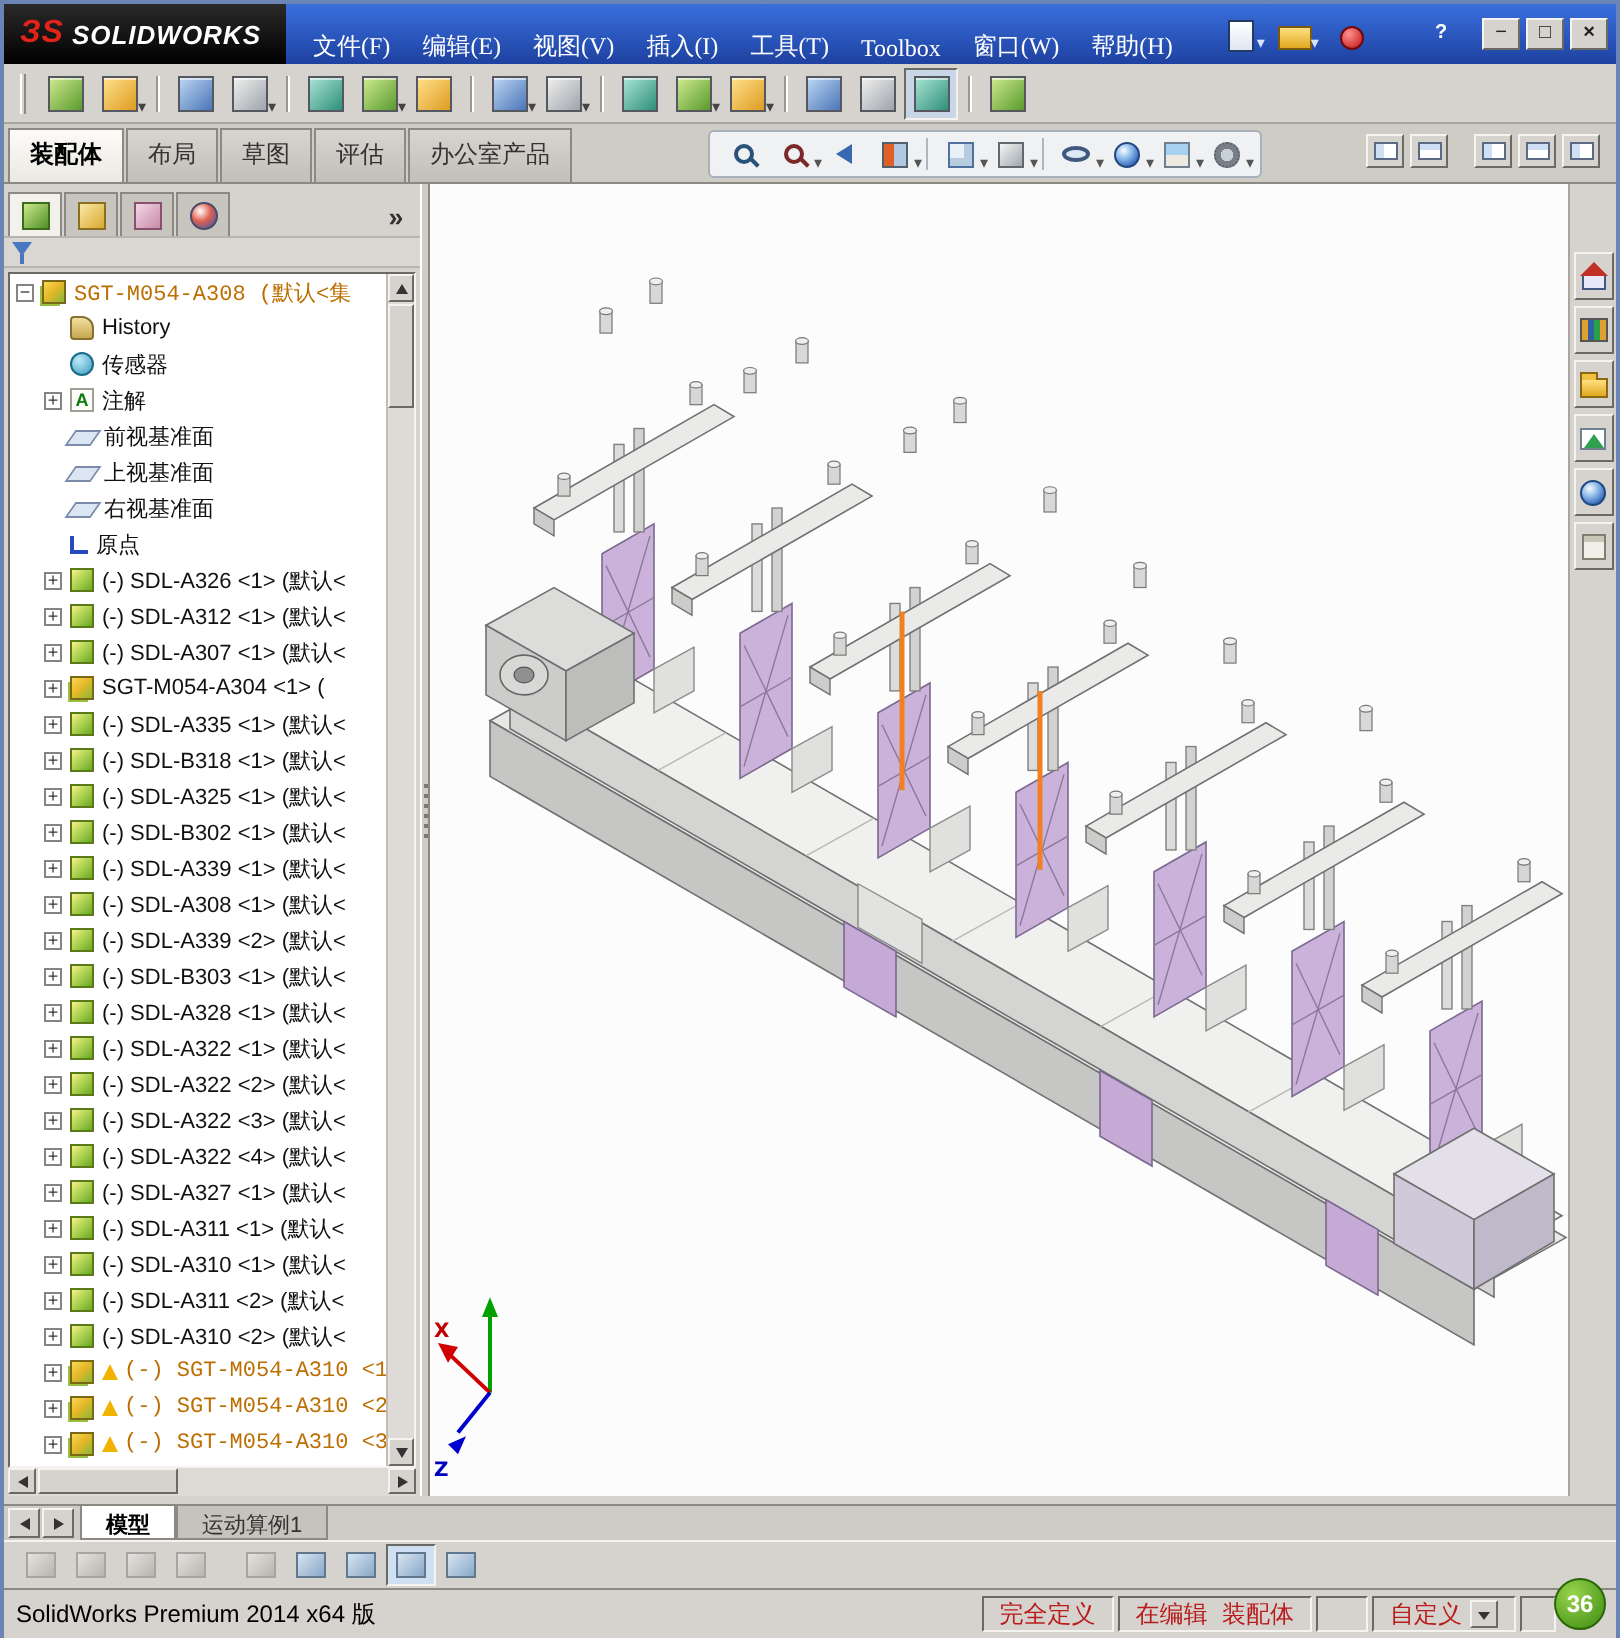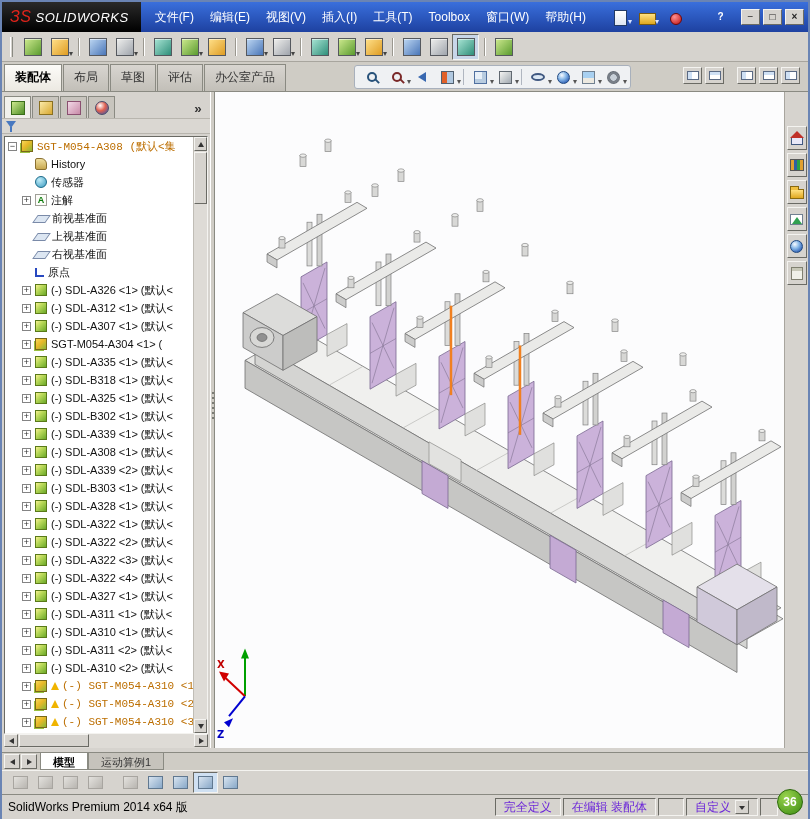--- a/index.html
+++ b/index.html
@@ -5,24 +5,24 @@
   * { margin:0; padding:0; box-sizing:border-box; }
   html,body { width:810px; height:819px; overflow:hidden; }
   body { font-family:"Liberation Sans","DejaVu Sans",sans-serif; font-size:12px; background:#d6d3ce; }
   .app { position:relative; width:810px; height:819px; border:2px solid #6a84b4; background:#d6d3ce; }
 
   
   .titlebar { position:absolute; top:0; left:0; right:0; height:30px;
     background:linear-gradient(180deg,#3a6fdc 0%,#2a56bc 55%,#1e41a0 100%);
     display:flex; align-items:stretch; }
   .logo { background:linear-gradient(180deg,#2a2a2a,#000); color:#fff; display:flex; align-items:center;
-    padding:0 12px 0 8px; font-weight:normal; font-style:italic; letter-spacing:.5px; }
+    padding:0 12px 0 8px; font-weight:bold; font-style:italic; letter-spacing:.5px; }
   .logo-ds { color:#e2231a; font-size:16px; margin-right:4px; }
   .logo-tx { font-size:13px; }
-  .menubar { display:flex; align-items:center; margin-left:6px; }
+  .menubar { display:flex; align-items:flex-end; margin-left:6px;font-family:Liberation Serif, serif; }
   .menu-item { color:#fff; display:flex; align-items:center; padding:0 8px; cursor:default; }
   .tb-quick { display:flex; align-items:center; margin-left:14px; gap:3px; }
   .qbtn { position:relative; width:24px; height:22px; background:transparent; border:1px solid transparent; }
   .qbtn.ic-new-doc::before { content:""; position:absolute; left:5px; top:3px; width:11px; height:14px;
     background:linear-gradient(180deg,#fff,#dfe6f2); border:1px solid #223a66; }
   .qbtn.ic-open-doc::before { content:""; position:absolute; left:3px; top:6px; width:15px; height:10px;
     background:linear-gradient(180deg,#ffe080,#e0a820); border:1px solid #7a5a10; }
   .qbtn.ic-record-dot::before { content:""; position:absolute; left:7px; top:6px; width:10px; height:10px;
     border-radius:50%; background:radial-gradient(circle at 35% 30%,#ff9090,#c01010); border:1px solid #700808; }
   .qbtn.dd::after { content:"▾"; position:absolute; right:-1px; bottom:1px; font-size:8px; color:#d8e4ff; }
@@ -203,21 +203,21 @@
     display:flex; align-items:center; justify-content:center; }
   .bbtn.gap { margin-left:10px; }
   .bbtn.pressed { border-color:#6a6a64 #f4f3f0 #f4f3f0 #6a6a64; background:#cfe0f2; }
   .bico { width:15px; height:13px; background:linear-gradient(135deg,#d8e4f0,#88a8c8); border:1px solid #607890; }
   .bbtn.disabled .bico { background:linear-gradient(135deg,#e4e2de,#b8b5b0); border-color:#a8a5a0; }
 
   .statusbar { position:absolute; left:0; right:0; top:792px; height:25px; background:#d6d3ce;
     border-top:1px solid #8a8a82; display:flex; align-items:center; padding:0 30px 0 6px; gap:2px; }
   .sb-product { flex:1; color:#000; }
   .seg { height:18px; display:flex; align-items:center; justify-content:center; padding:0 8px;
-    border:1px solid; border-color:#6a6a64 #f4f3f0 #f4f3f0 #6a6a64; color:#6d28d9; }
+    border:1px solid; border-color:#6a6a64 #f4f3f0 #f4f3f0 #6a6a64; color:#b91c1c;font-family:Liberation Mono, monospace; }
   .seg-blank { width:26px; }
   .seg-dd { width:14px; height:14px; margin-left:4px; background:#d6d3ce; border:1px solid;
     border-color:#f4f3f0 #6a6a64 #6a6a64 #f4f3f0; position:relative; }
   .seg-dd::after { content:""; position:absolute; left:3px; top:5px; border-left:3px solid transparent;
     border-right:3px solid transparent; border-top:4px solid #333; }
   .seg-help { width:18px; }
   .seg-help .hico { width:12px; height:12px; border-radius:50%; background:radial-gradient(circle at 35% 30%,#bcd6f2,#2858b0); }
   .badge { position:absolute; right:5px; bottom:2px; width:26px; height:26px; border-radius:50%;
     background:radial-gradient(circle at 35% 30%,#9ad44e,#3a8a10); border:1px solid #2a6608;
     color:#fff; font-weight:bold; font-size:12px; display:flex; align-items:center; justify-content:center; z-index:60; }

